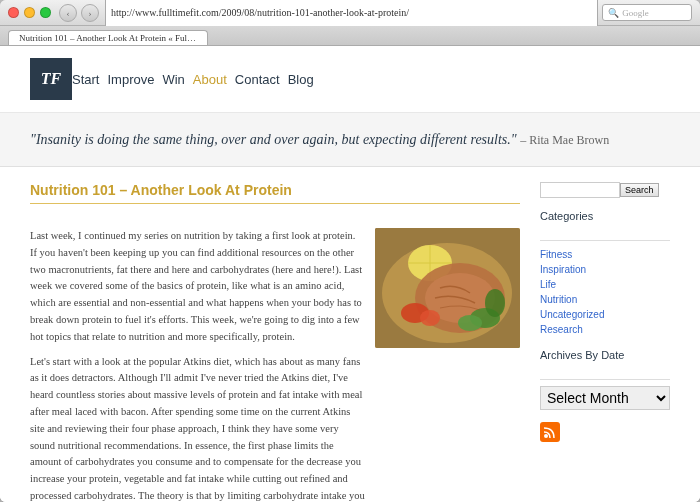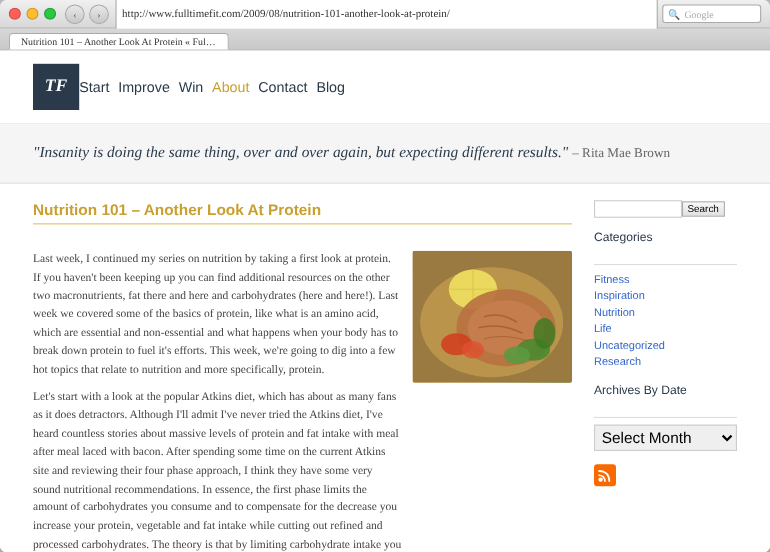--- a/index.html
+++ b/index.html
@@ -473,22 +473,22 @@
               <input type="text" class="search-field" style="">
               <button class="search-button">Search</button>
             </div>
           </div>
 
           <div class="sidebar-section">
             <div class="sidebar-heading">Categories</div>
             <ul class="category-list">
               <li>Fitness</li>
               <li>Inspiration</li>
+              <li>Life</li>
               <li>Nutrition</li>
-              <li>Life</li>
               <li>Uncategorized</li>
               <li>Research</li>
             </ul>
           </div>
 
           <div class="sidebar-section">
             <div class="sidebar-heading">Archives By Date</div>
             <select class="archives-select">
               <option>Select Month</option>
             </select>

